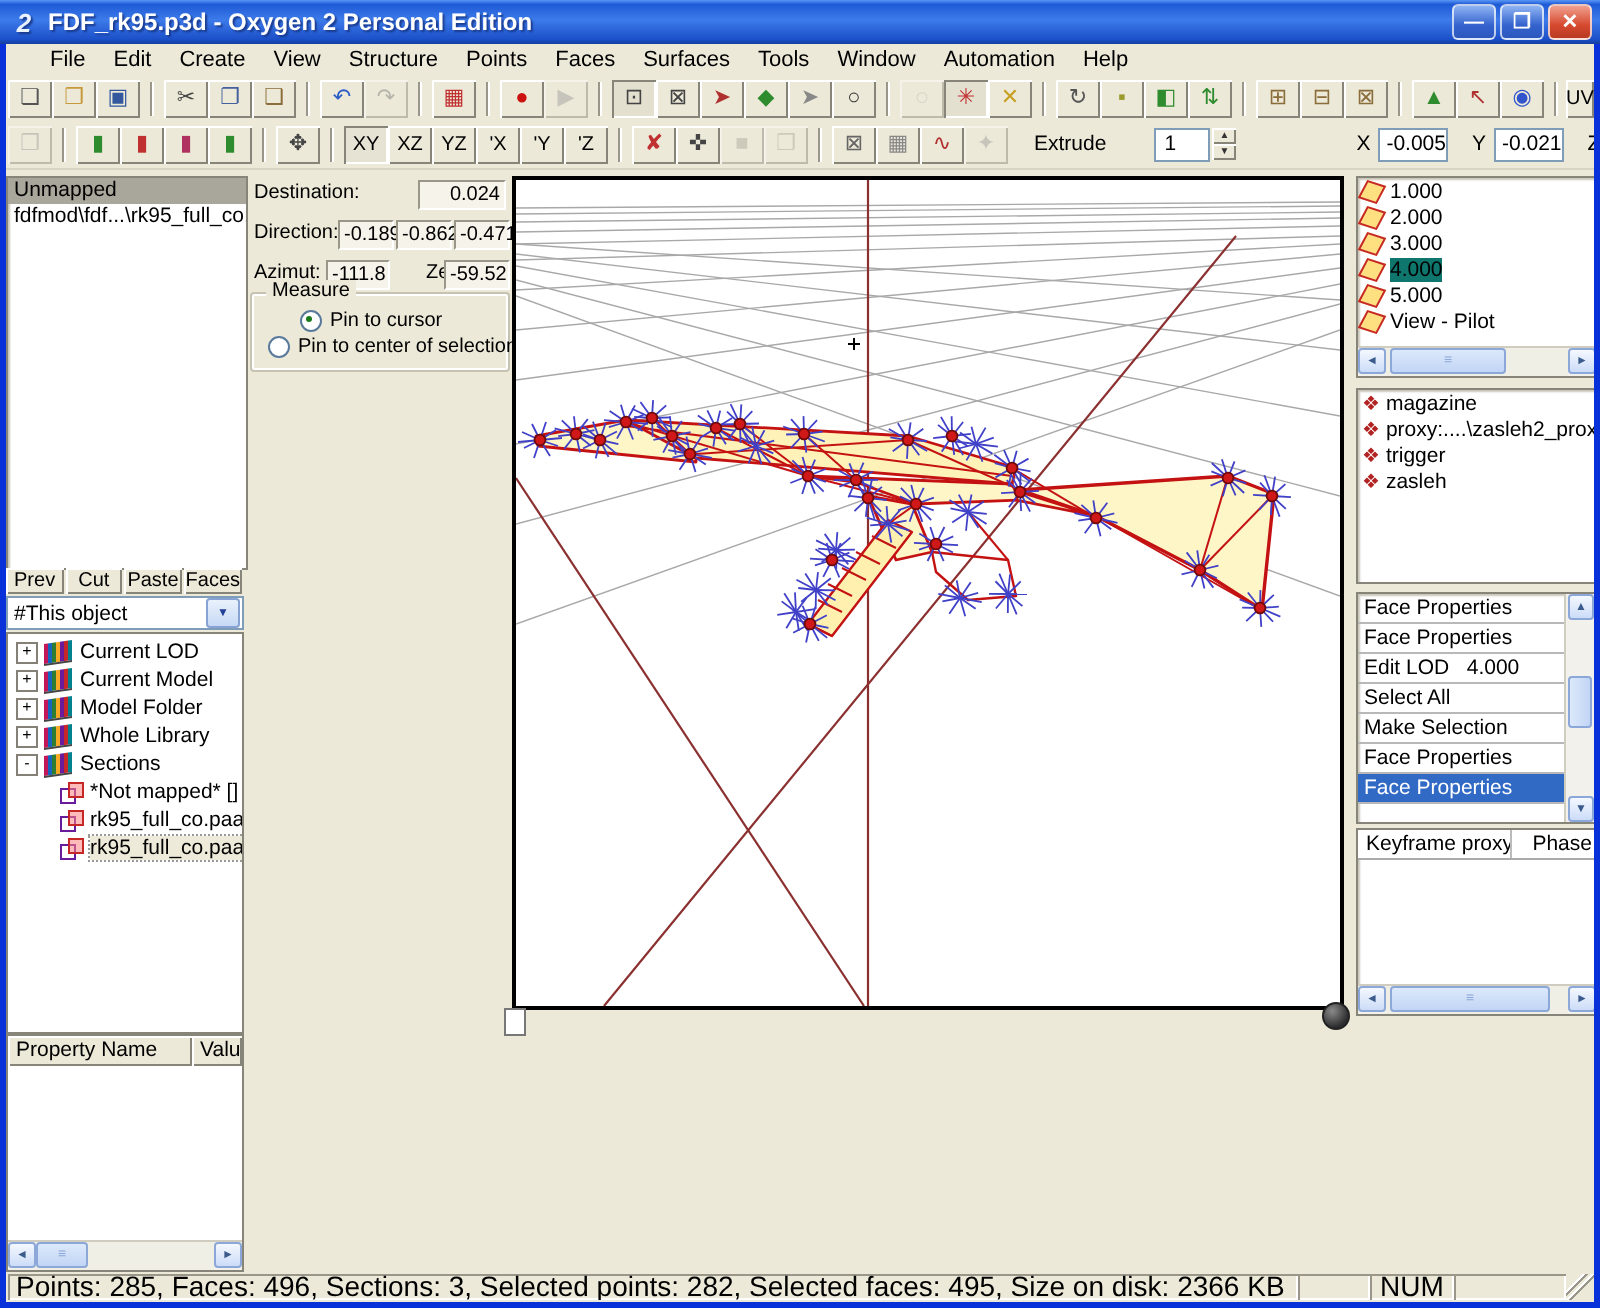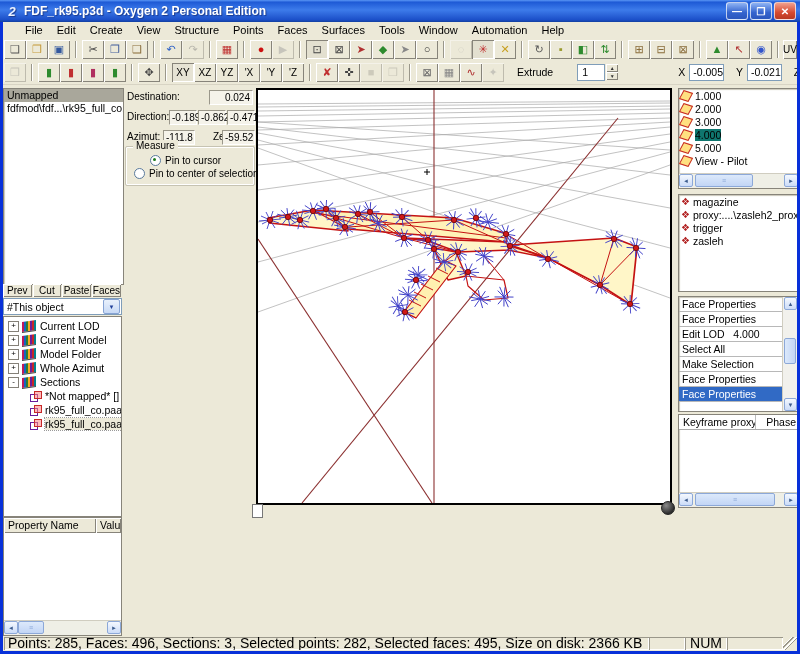--- a/index.html
+++ b/index.html
@@ -421,21 +421,21 @@
     
       <div class="tree-row">
         <span class="expander">+</span>
         <span class="books"></span>
         <span class="tlbl">Model Folder</span>
       </div>
     
       <div class="tree-row">
         <span class="expander">+</span>
         <span class="books"></span>
-        <span class="tlbl">Whole Azimut</span>
+        <span class="tlbl">Whole Library</span>
       </div>
     
       <div class="tree-row">
         <span class="expander">-</span>
         <span class="books"></span>
         <span class="tlbl">Sections</span>
       </div>
     </span>
     <span>
       <div class="tree-child">

